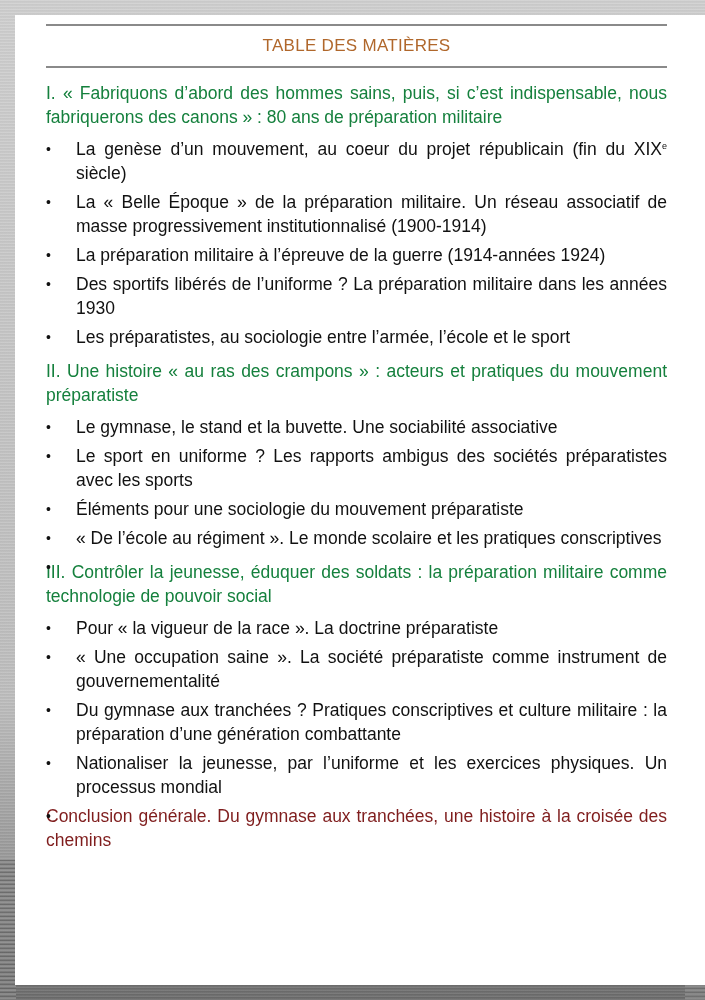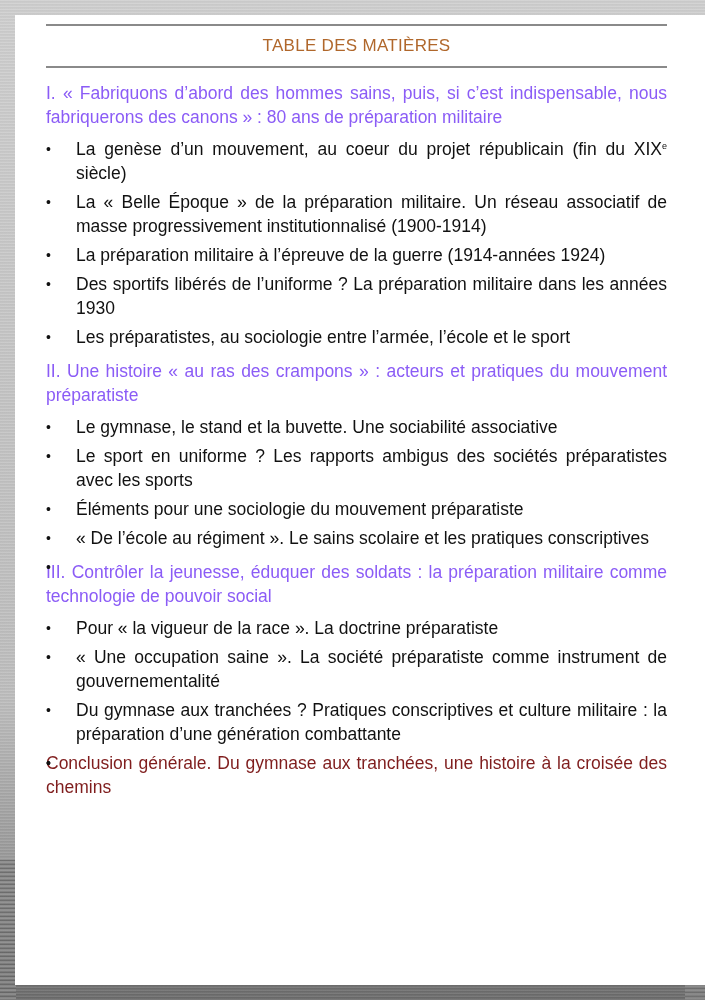--- a/index.html
+++ b/index.html
@@ -62,21 +62,21 @@
       height: 40px;
       line-height: 40px;
     }
     .intro {
       margin-top: 19px;
       font-size: 17.5px;
       color: #111;
       line-height: 24px;
     }
     .section-heading {
-      color: #8b5cf6;
+      color: #15803d;
       font-size: 17.5px;
       line-height: 24px;
       text-align: justify;
       text-align-last: left;
       margin-top: 10px;
     }
     .section-heading.first { margin-top: 13px; }
     ul.items {
       list-style: none;
       margin: 8px 0 0 0;
@@ -152,40 +152,40 @@
       <li>
         <span class="bullet">•</span><span>Le gymnase, le stand et la buvette. Une sociabilité associative</span>
       </li>
       <li>
         <span class="bullet">•</span><span>Le sport en uniforme ? Les rapports ambigus des sociétés préparatistes avec les sports</span>
       </li>
       <li>
         <span class="bullet">•</span><span>Éléments pour une sociologie du mouvement préparatiste</span>
       </li>
       <li>
-        <span class="bullet">•</span><span>« De l’école au régiment ». Le sains scolaire et les pratiques conscriptives</span>
+        <span class="bullet">•</span><span>« De l’école au régiment ». Le monde scolaire et les pratiques conscriptives</span>
       </li>
       <li>
         <span class="bullet">•</span>
       </li>
     </ul>
 
     <div class="section-heading">III. Contrôler la jeunesse, éduquer des soldats : la préparation militaire comme technologie de pouvoir social</div>
     <ul class="items">
       <li>
         <span class="bullet">•</span><span>Pour « la vigueur de la race ». La doctrine préparatiste</span>
       </li>
       <li>
         <span class="bullet">•</span><span>« Une occupation saine ». La société préparatiste comme instrument de gouvernementalité</span>
       </li>
       <li>
         <span class="bullet">•</span><span>Du gymnase aux tranchées ? Pratiques conscriptives et culture militaire : la préparation d’une génération combattante</span>
       </li>
       <li>
-        <span class="bullet">•</span>
+        <span class="bullet">•</span><span>Nationaliser la jeunesse, par l’uniforme et les exercices physiques. Un processus mondial</span>
       </li>
       <li>
         <span class="bullet">•</span>
       </li>
     </ul>
 
     <div class="conclusion">Conclusion générale. Du gymnase aux tranchées, une histoire à la croisée des chemins</div>
   </div>
 </div>
 

